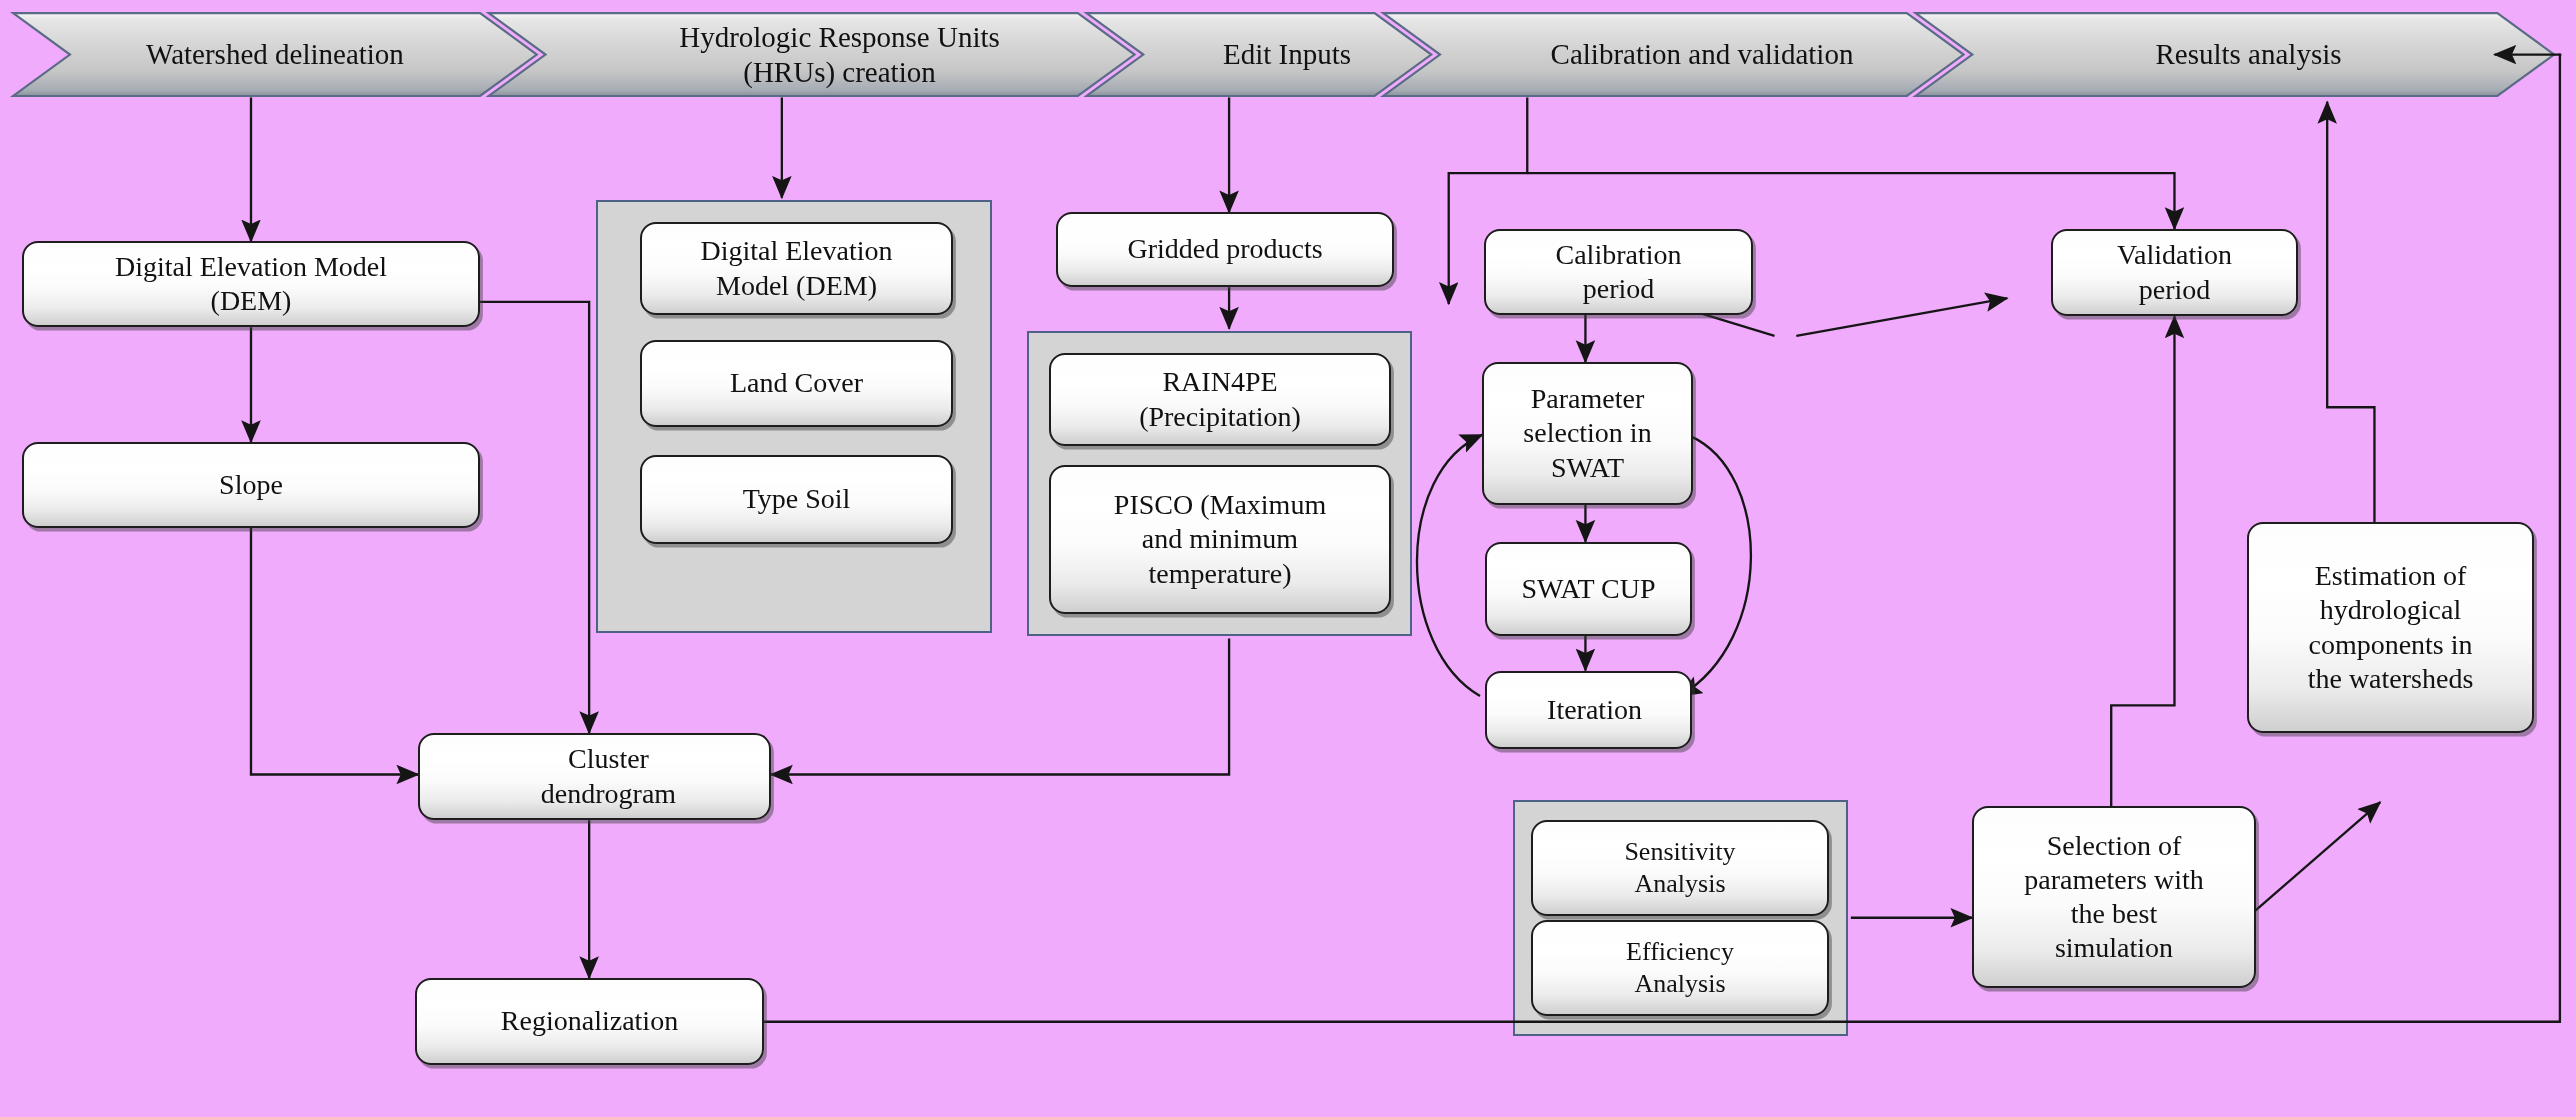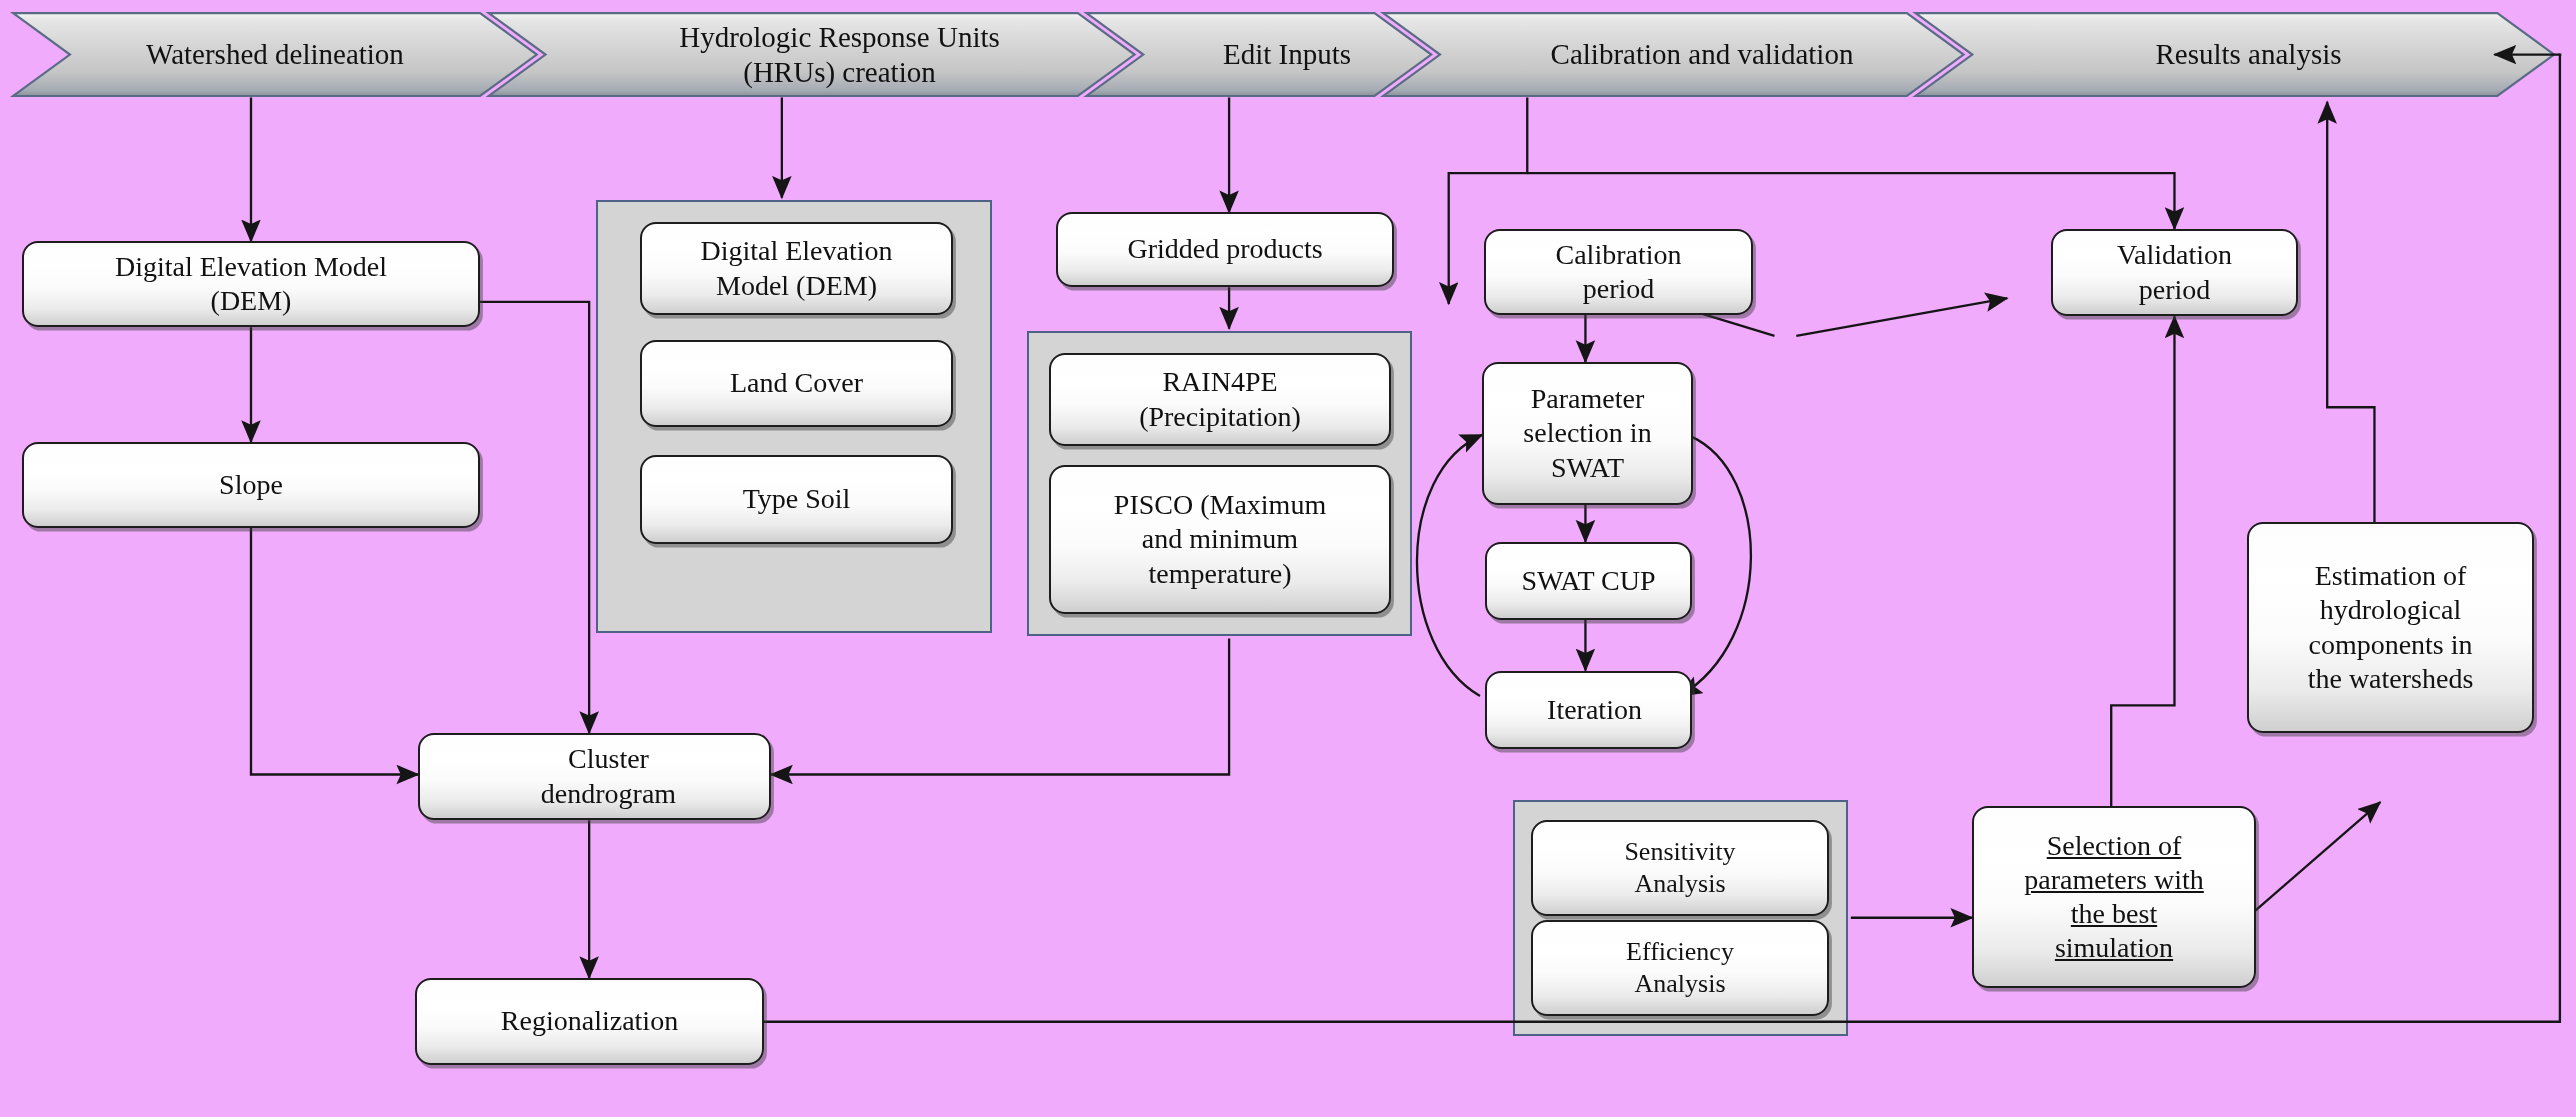--- a/index.html
+++ b/index.html
@@ -208,39 +208,39 @@
     <span>period</span>
   </div>
 
 
   <div class="box" style="left:1482px;top:362px;width:211px;height:143px;flex-direction:column;">
     <span>Parameter</span>
     <span>selection in</span>
     <span>SWAT</span>
   </div>
 
-  <div class="box" style="left:1485px;top:542px;width:207px;height:78px;">
+  <div class="box" style="left:1485px;top:542px;width:207px;height:94px;">
     <span>SWAT CUP</span>
   </div>
 
   <div class="box" style="left:1485px;top:671px;width:207px;height:78px;padding-left:12px;">
     <span>Iteration</span>
   </div>
 
   <div class="box small" style="left:1531px;top:820px;width:298px;height:96px;flex-direction:column;">
     <span>Sensitivity</span>
     <span>Analysis</span>
   </div>
 
   <div class="box small" style="left:1531px;top:920px;width:298px;height:96px;flex-direction:column;">
     <span>Efficiency</span>
     <span>Analysis</span>
   </div>
 
-  <div class="box" style="left:1972px;top:806px;width:284px;height:182px;flex-direction:column;text-decoration:underline;">
+  <div class="box" style="left:1972px;top:806px;width:284px;height:182px;flex-direction:column;">
     <span>Selection of</span>
     <span>parameters with</span>
     <span>the best</span>
     <span>simulation</span>
   </div>
 
   <div class="box" style="left:2247px;top:522px;width:287px;height:211px;flex-direction:column;">
     <span>Estimation of</span>
     <span>hydrological</span>
     <span>components in</span>

